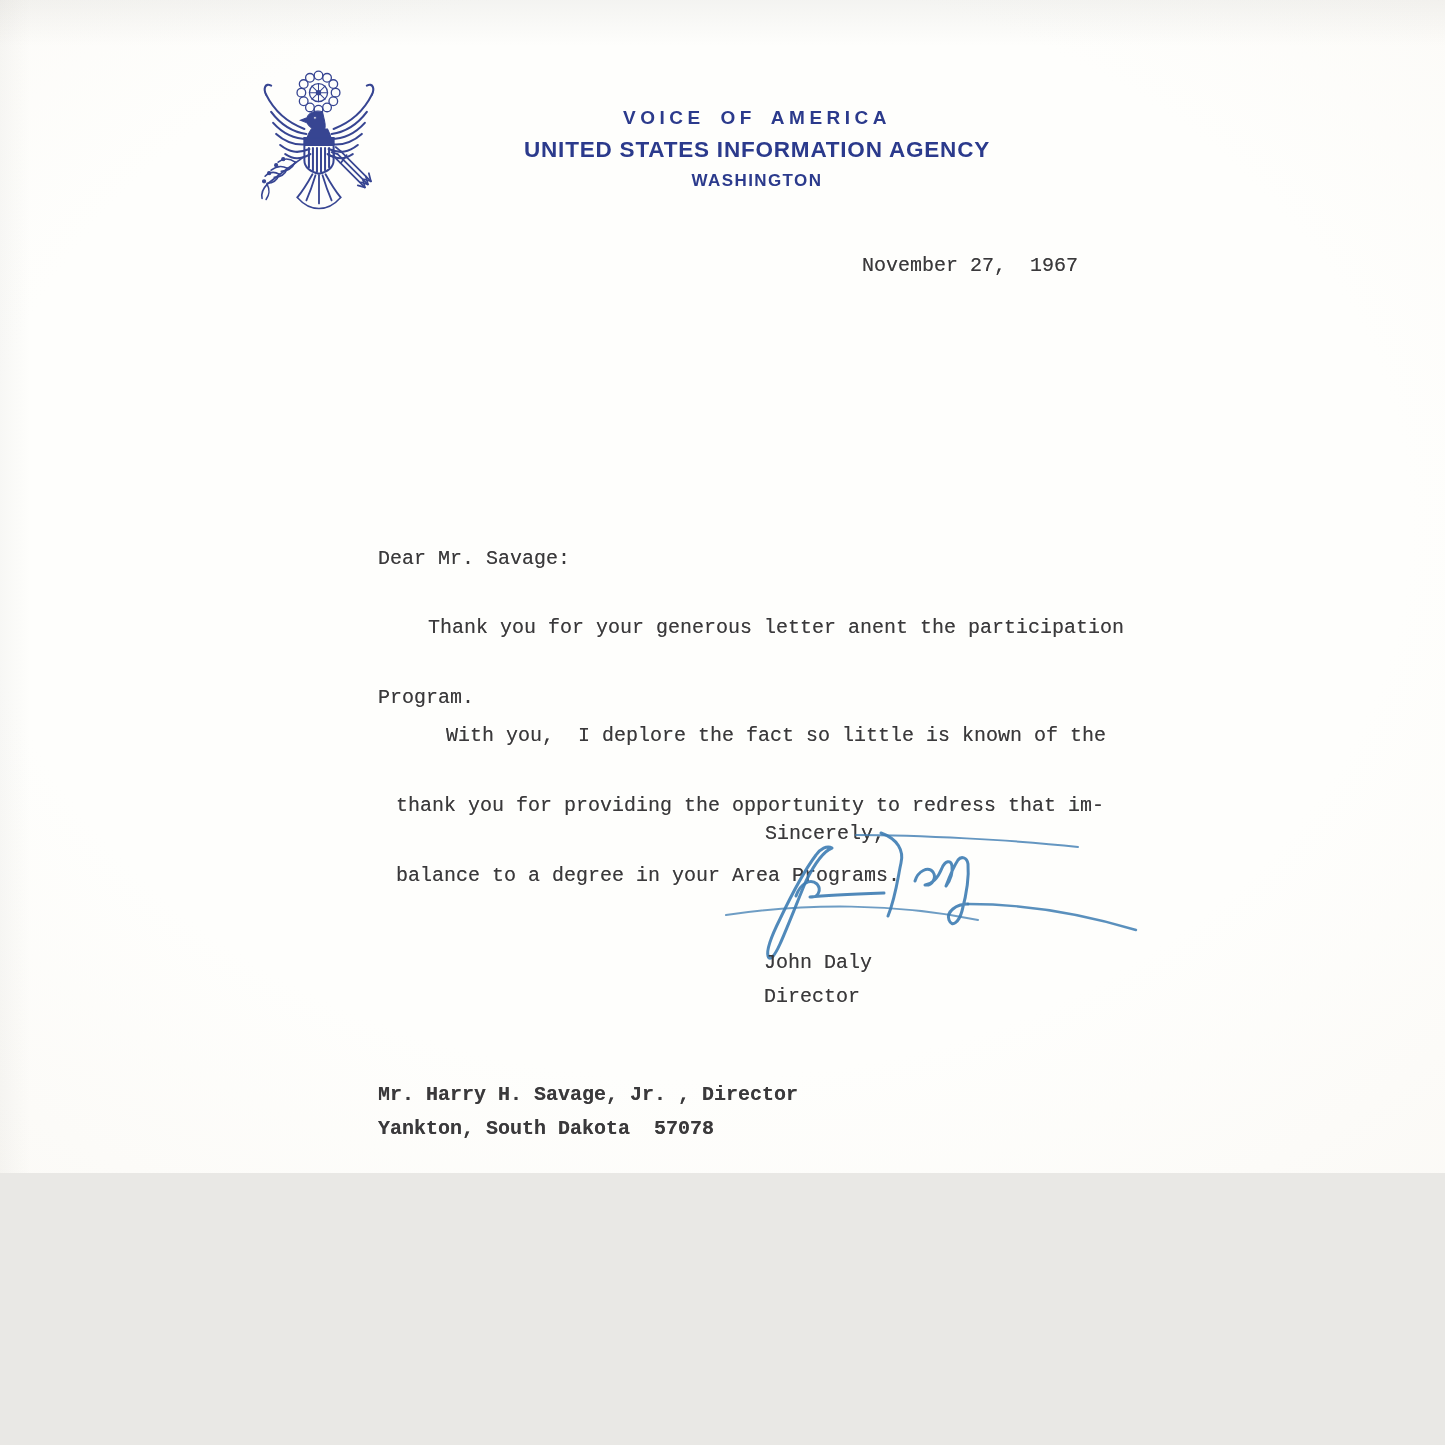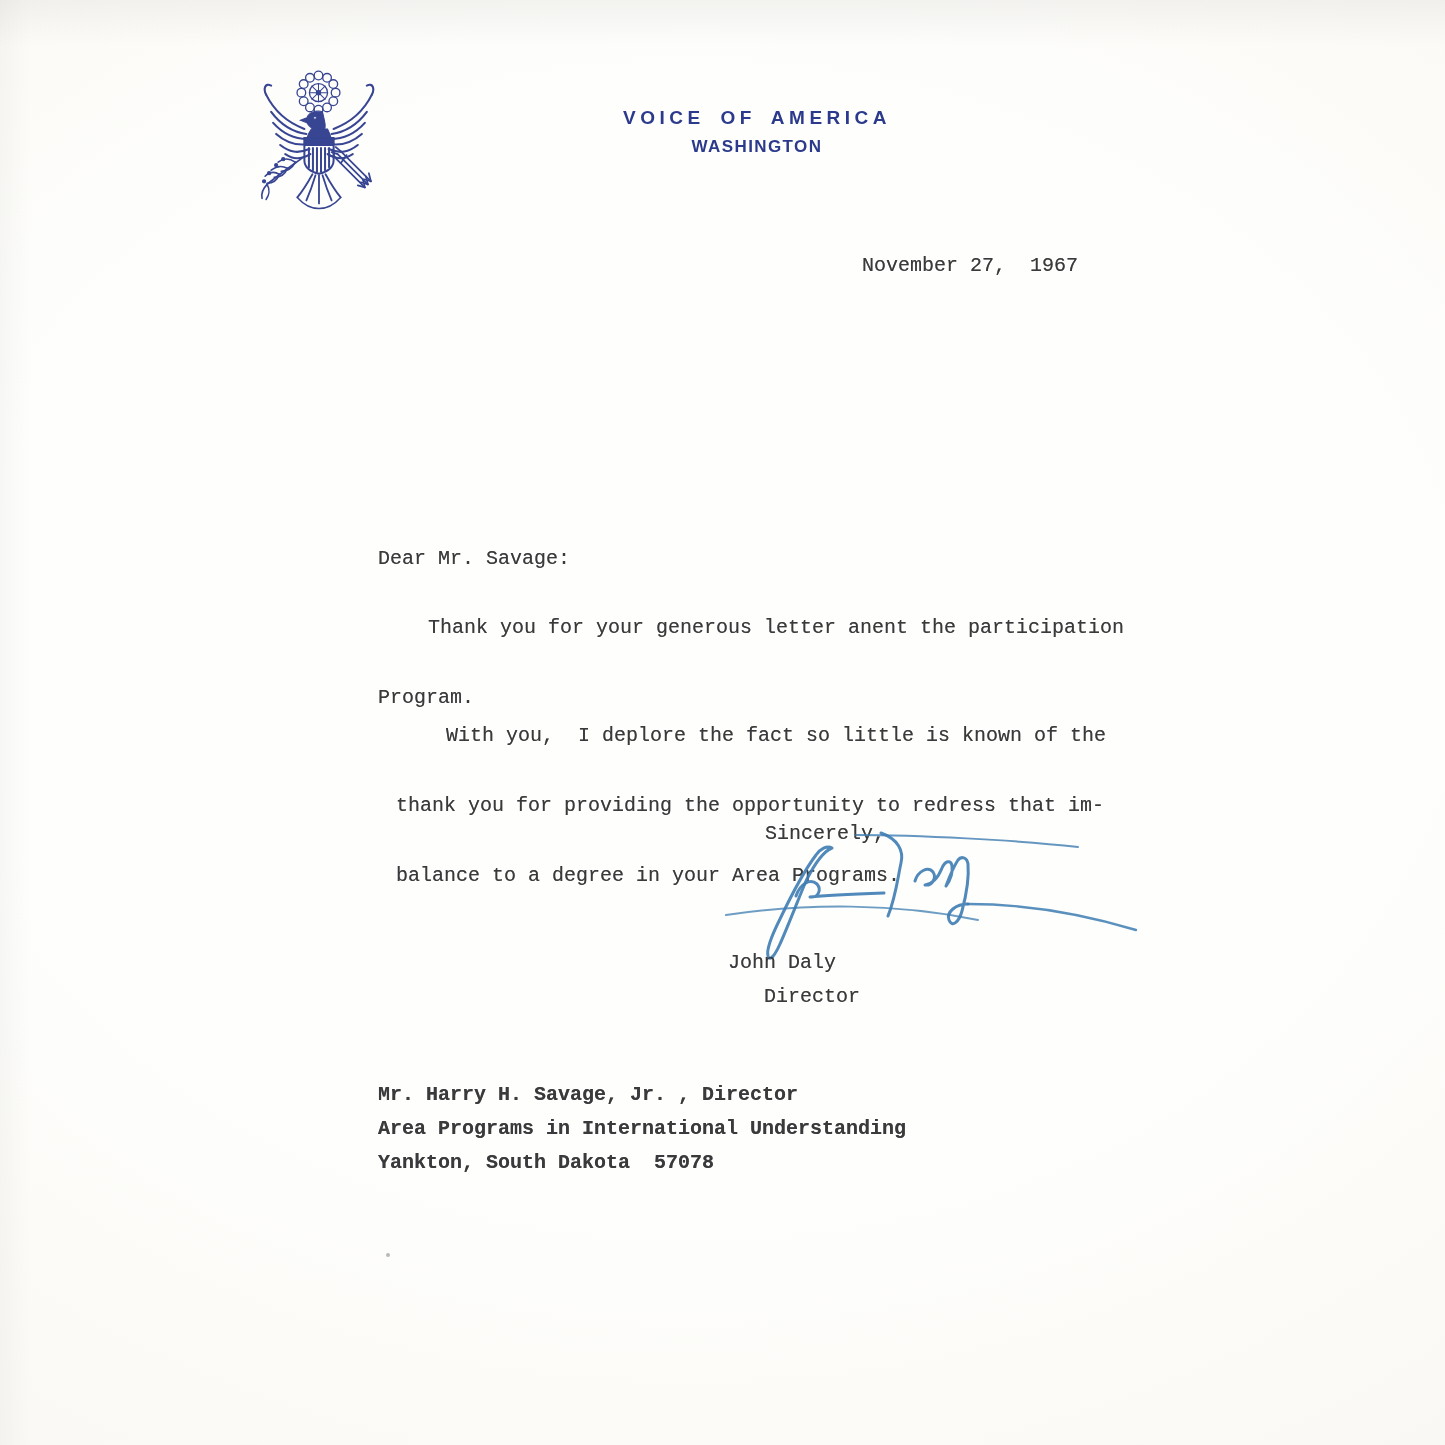--- a/index.html
+++ b/index.html
@@ -1,17 +1,17 @@
 <!DOCTYPE html>
 <html style="--navy: #2b3a8c; --ink: #3a393b; --sig: #3d7cb2; --paper: #fdfcf9;"><head>
 <meta charset="utf-8">
 <style>
   html,body{margin:0;padding:0;background:#e9e8e5;}
   .page{
-    position:relative;width:1445px;height:1445px;overflow:hidden;
+    position:relative;width:1445px;height:1173px;overflow:hidden;
     background:
       radial-gradient(1300px 1000px at 48% 45%, #fefefc 55%, #faf8f4 100%);
     font-family:"Liberation Mono","DejaVu Sans Mono",monospace;
     color:var(--ink,#3a393b);
   }
   .page::before{ 
     content:"";position:absolute;left:0;top:0;right:0;height:46px;
     background:linear-gradient(180deg, rgba(120,120,112,0.08), rgba(120,120,112,0.0));
     pointer-events:none;
   }
@@ -32,21 +32,21 @@
   .typed{white-space:pre;font-size:20px;line-height:34px;
          text-shadow:0 0 0.5px rgba(40,40,40,0.55);}
   .date{left:862px;top:231px;margin-top:18px;}
   .salutation{left:378px;top:542px;}
   .para{white-space:pre;}
   .p1{left:378px;top:575px;}
   .p2{left:396px;top:683px;}
   .indent{padding-left:50px;}
   .closing{left:765px;top:817px;}
   .sig-svg{left:716px;top:814px;width:444px;height:158px;}
-  .signame{left:728px;top:946px;}
+  .signame{left:764px;top:946px;}
   .sigtitle{left:764px;top:980px;}
   .recipient{left:378px;top:1078px;font-weight:bold;}
   .speck{left:386px;top:1253px;width:4px;height:4px;border-radius:50%;
          background:rgba(60,60,60,0.35);}
   .seal path,.seal line,.seal circle{stroke:var(--navy,#2b3a8c);}
   .sig-svg path{stroke:var(--sig,#3d7cb2);fill:none;stroke-linecap:round;stroke-linejoin:round;}
 </style>
 </head>
 <body>
 
@@ -154,20 +154,21 @@
       <path d="M82,90 L76,88"></path>
         <path d="M82,90 L80,83"></path>
       <path d="M85,87 L79,85"></path>
         <path d="M88,84 L83,80"></path>
       <path d="M94,88 L88,96"></path>
     </g>
   </svg>
 
   <div class="abs lh">
     <div class="lh1">VOICE OF AMERICA</div>
+    <div class="lh2">UNITED STATES INFORMATION AGENCY</div>
     <div class="lh3">WASHINGTON</div>
   </div>
 
   <div class="abs typed date">November 27,  1967</div>
 
   <div class="abs typed salutation">Dear Mr. Savage:</div>
 
   <div class="abs para p1">
     <div class="typed indent">Thank you for your generous letter anent the participation</div>
     <div class="typed">Program.</div>
@@ -195,18 +196,17 @@
 
     <path d="M10,101 C90,89 180,89 262,106" stroke-width="2" opacity="0.75"></path>
     <path d="M252,90 C300,90 360,98 420,116" stroke-width="2.4" opacity="0.85"></path>
   </svg>
 
   <div class="abs typed signame">John Daly</div>
   <div class="abs typed sigtitle">Director</div>
 
   <div class="abs recipient">
     <div class="typed">Mr. Harry H. Savage, Jr. , Director</div>
-    <div class="typed">Area Programs in International Understanding</div>
     <div class="typed">Yankton, South Dakota  57078</div>
   </div>
 
   <div class="abs speck"></div>
 </div>
 
 </body></html>

